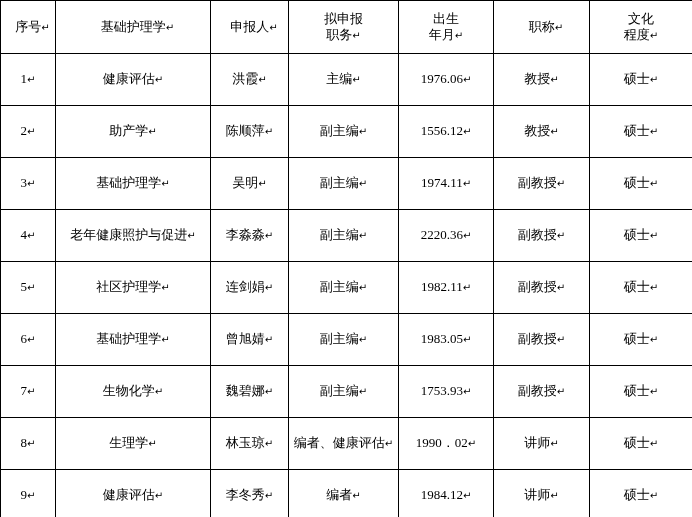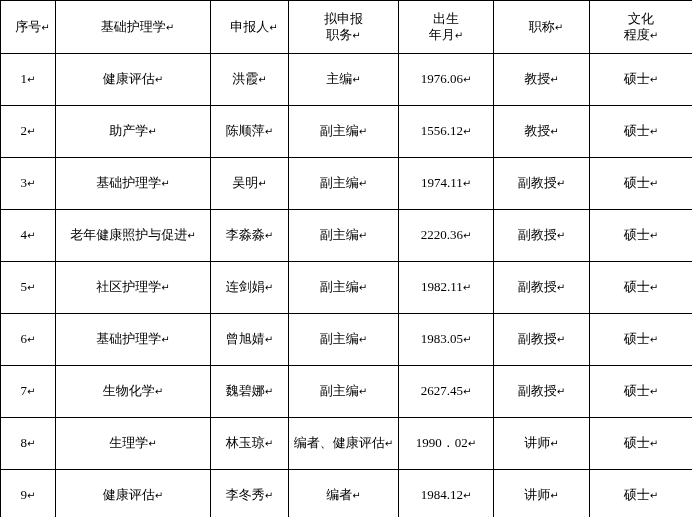--- a/index.html
+++ b/index.html
@@ -156,21 +156,21 @@
       <td><span>副主编</span><span class="mark">↵</span></td>
       <td><span class="num">1983.05</span><span class="mark">↵</span></td>
       <td><span>副教授</span><span class="mark">↵</span></td>
       <td><span>硕士</span><span class="mark">↵</span></td>
     </tr>
     <tr>
       <td><span class="num">7</span><span class="mark">↵</span></td>
       <td><span>生物化学</span><span class="mark">↵</span></td>
       <td><span>魏碧娜</span><span class="mark">↵</span></td>
       <td><span>副主编</span><span class="mark">↵</span></td>
-      <td><span class="num">2627.45</span><span class="mark">↵</span></td>
+      <td><span class="num">1753.93</span><span class="mark">↵</span></td>
       <td><span>副教授</span><span class="mark">↵</span></td>
       <td><span>硕士</span><span class="mark">↵</span></td>
     </tr>
     <tr>
       <td><span class="num">8</span><span class="mark">↵</span></td>
       <td><span>生理学</span><span class="mark">↵</span></td>
       <td><span>林玉琼</span><span class="mark">↵</span></td>
       <td><span>编者、健康评估</span><span class="mark">↵</span></td>
       <td><span class="num">1990．02</span><span class="mark">↵</span></td>
       <td><span>讲师</span><span class="mark">↵</span></td>

